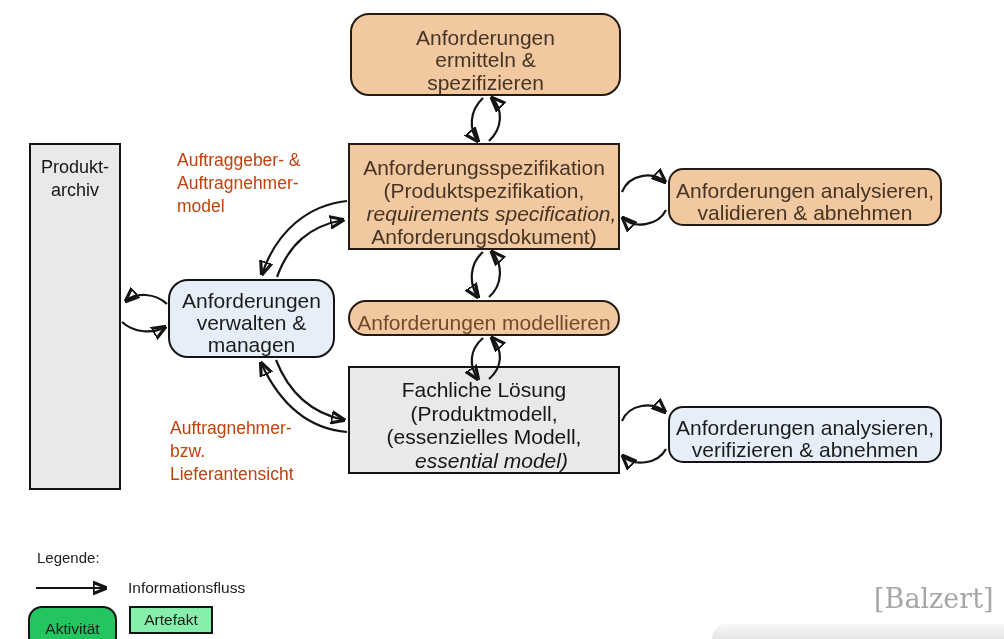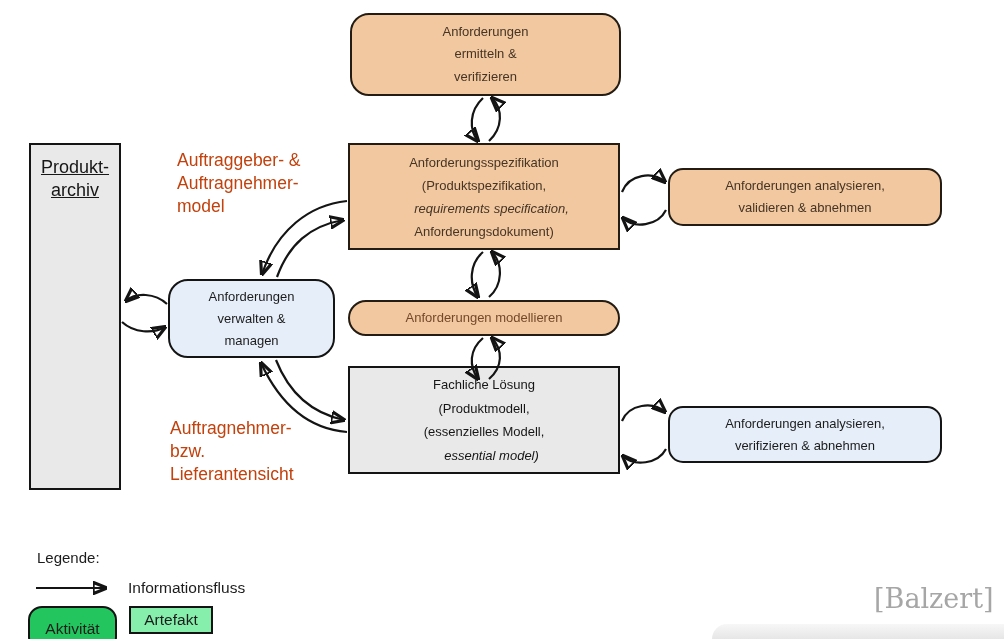--- a/index.html
+++ b/index.html
@@ -3,34 +3,34 @@
 <meta charset="utf-8">
 <style>
   html,body{margin:0;padding:0;}
   body{
     width:1004px;height:639px;position:relative;background:#ffffff;
     font-family:"Liberation Sans",sans-serif;color:#1c1c1c;overflow:hidden;
   }
   .canvas{position:absolute;inset:0;width:1004px;height:639px;}
   .box{
     position:absolute;box-sizing:border-box;display:flex;flex-direction:column;
-    justify-content:center;align-items:center;text-align:center;
-    font-size:13px;line-height:22.5px;
+    justify-content:flex-end;align-items:center;text-align:center;
+    font-size:21px;line-height:22.5px;
   }
   .box .ln{display:block;}
   .orange{background:#f1c89f;border:2.6px solid #241c12;color:#463425;}
   .blue{background:#e6eff9;border:2.4px solid #141414;color:#1c1c1c;}
   .grayrect{background:#e9e9e9;border:2.8px solid #141414;color:#161616;}
   .rounded{border-radius:19px;}
   .italic{font-style:italic;margin-left:15px;}
 
   #box-ermitteln{left:350px;top:13px;width:271px;height:83px;}
   #box-spezifikation{left:348px;top:143px;width:272px;height:107px;line-height:23px;}
   #box-validieren{left:668px;top:168px;width:274px;height:58px;border-radius:15px;line-height:22px;}
-  #box-archiv{left:29px;top:143px;width:92px;height:347px;justify-content:flex-start;padding-top:11px;font-size:18px;line-height:23px;text-decoration:underline;}
+  #box-archiv{left:29px;top:143px;width:92px;height:347px;justify-content:flex-start;padding-top:11px;font-size:18px;line-height:23px;}
   #box-verwalten{left:168px;top:279px;width:167px;height:79px;line-height:22px;border-radius:20px;}
   #box-modellieren{left:348px;top:300px;width:272px;height:36px;border-radius:18px;color:#74492a;}
   #box-fachliche{left:348px;top:366px;width:272px;height:108px;line-height:23.5px;}
   #box-verifizieren{left:668px;top:406px;width:274px;height:57px;border-radius:15px;line-height:22px;}
 
   .sidelabel{position:absolute;font-size:17.5px;line-height:23px;color:#c2410c;text-align:left;}
   #label-auftraggeber{left:177px;top:149px;}
   #label-auftragnehmer{left:170px;top:417px;}
 
   .legend-title{position:absolute;left:37px;top:549px;font-size:15px;}
@@ -63,21 +63,21 @@
 <div class="canvas">
 
   <div class="box grayrect" id="box-archiv">
     <span class="ln">Produkt-</span>
     <span class="ln">archiv</span>
   </div>
 
   <div class="box orange rounded" id="box-ermitteln">
     <span class="ln">Anforderungen</span>
     <span class="ln">ermitteln &amp;</span>
-    <span class="ln">verifizieren</span>
+    <span class="ln">spezifizieren</span>
   </div>
 
   <div class="box orange" id="box-spezifikation">
     <span class="ln">Anforderungsspezifikation</span>
     <span class="ln">(Produktspezifikation,</span>
     <span class="ln italic">requirements specification,</span>
     <span class="ln">Anforderungsdokument)</span>
   </div>
 
   <div class="box orange rounded" id="box-validieren">

